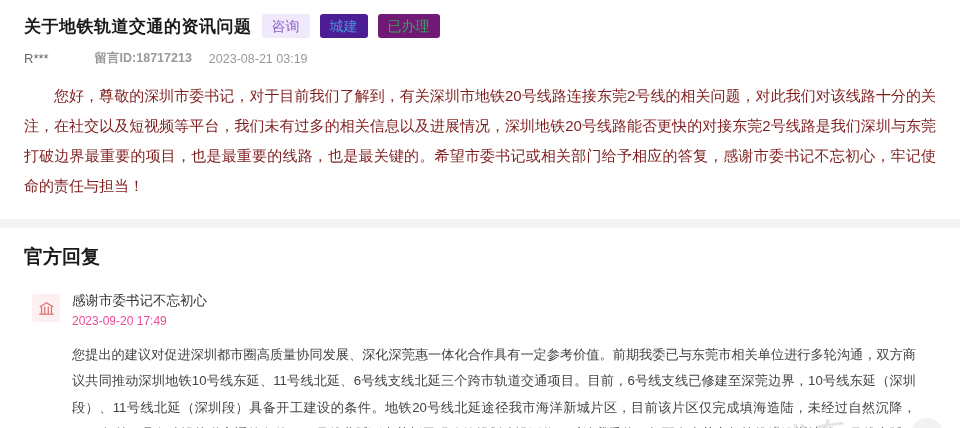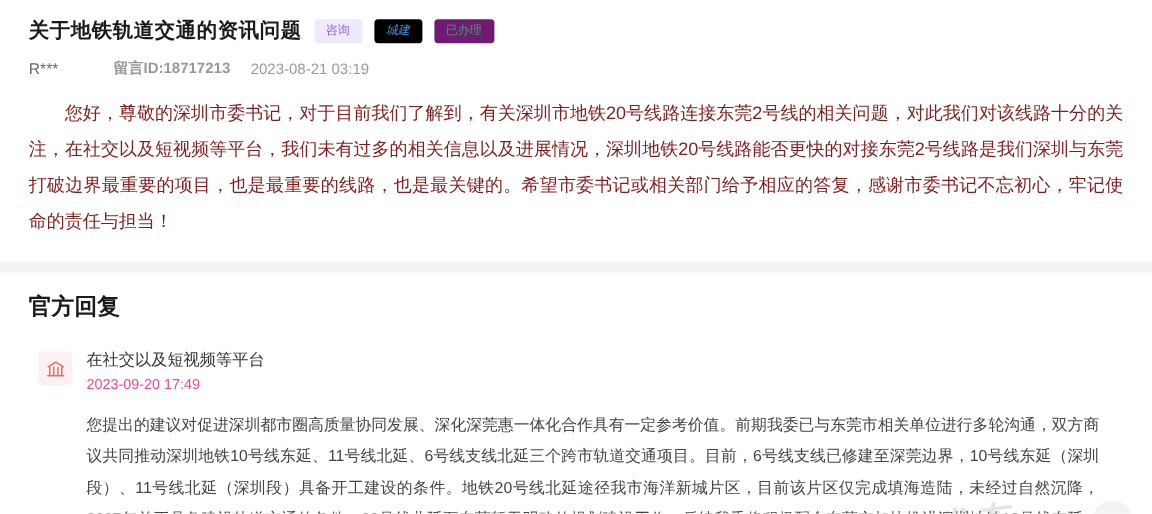--- a/index.html
+++ b/index.html
@@ -32,28 +32,28 @@
     margin-bottom: 12px;
   }
   .q-title {
     font-size: 17px;
     font-weight: bold;
     color: #1a1a1a;
     letter-spacing: 0.5px;
   }
   .tag {
     display: inline-block;
-    font-size: 10px;
+    font-size: 14px;
     line-height: 1;
     padding: 5px 10px;
     border-radius: 3px;
     white-space: nowrap;
   }
   .tag-consult { background: #f0e9fb; color: #8a63c8; }
-  .tag-urban   { background: #000000; color: #4a90d9; font-style: italic; }
+  .tag-urban   { background: #4c1d95; color: #4a90d9; }
   .tag-done    { background: #701a75; color: #3ba55c; }
 
   .meta-row {
     display: flex;
     align-items: center;
     font-size: 12.5px;
     color: #999;
     margin-bottom: 14px;
   }
   .meta-user {
@@ -194,21 +194,21 @@
 
     <div class="dept-row">
       <div class="dept-avatar">
         <svg width="17" height="17" viewBox="0 0 24 24" fill="none" stroke="#e06c6c" stroke-width="1.7" stroke-linecap="round" stroke-linejoin="round">
           <path d="M3 9.5 12 4l9 5.5"></path>
           <path d="M5 10v9M9.5 10v9M14.5 10v9M19 10v9"></path>
           <path d="M2.5 20h19"></path>
         </svg>
       </div>
       <div class="dept-text">
-        <div class="dept-name">在社交以及短视频等平台</div>
+        <div class="dept-name">感谢市委书记不忘初心</div>
         <div class="dept-date">2023-09-20 17:49</div>
       </div>
     </div>
 
     <div class="reply-body">
       <div class="reply-para">您提出的建议对促进深圳都市圈高质量协同发展、深化深莞惠一体化合作具有一定参考价值。前期我委已与东莞市相关单位进行多轮沟通，双方商议共同推动深圳地铁10号线东延、11号线北延、6号线支线北延三个跨市轨道交通项目。目前，6号线支线已修建至深莞边界，10号线东延（深圳段）、11号线北延（深圳段）具备开工建设的条件。地铁20号线北延途径我市海洋新城片区，目前该片区仅完成填海造陆，未经过自然沉降，2027年前不具备建设轨道交通的条件，20号线北延至东莞暂无明确的规划建设工作。后续我委将积极配合东莞市加快推进深圳地铁10号线东延、11号线北延、6号线支线北延三条跨市线路东莞段相关工作，争取线路早日开工建设。</div>
     </div>
 
     <div class="watermark">
       <div class="wm-badge"></div>

